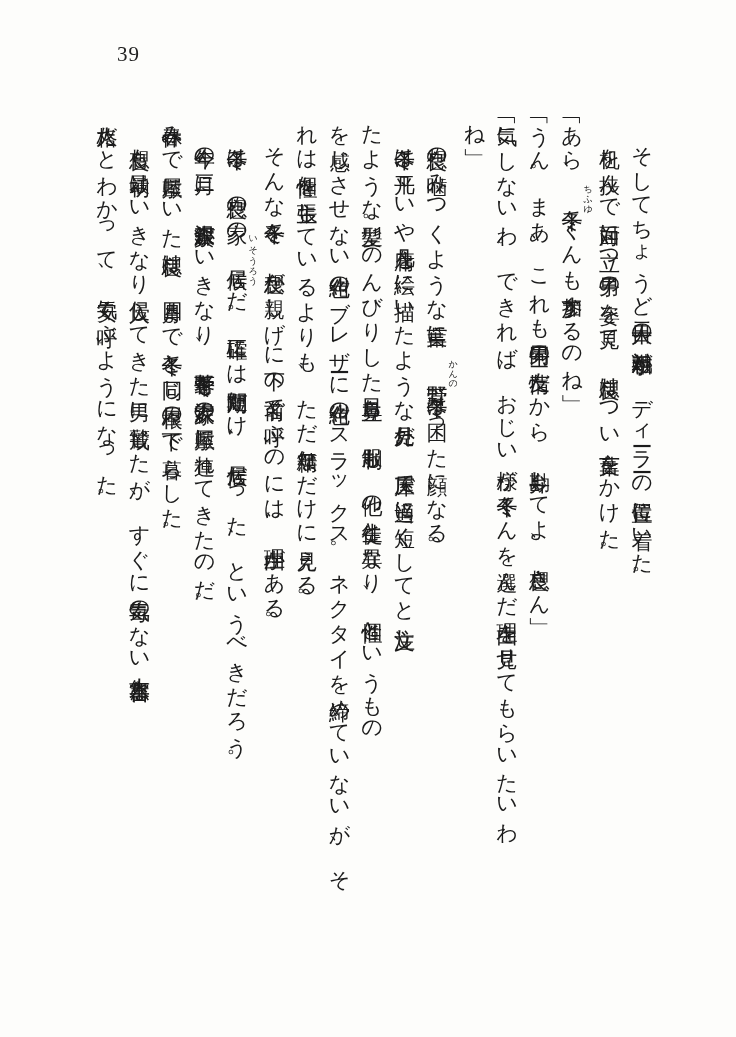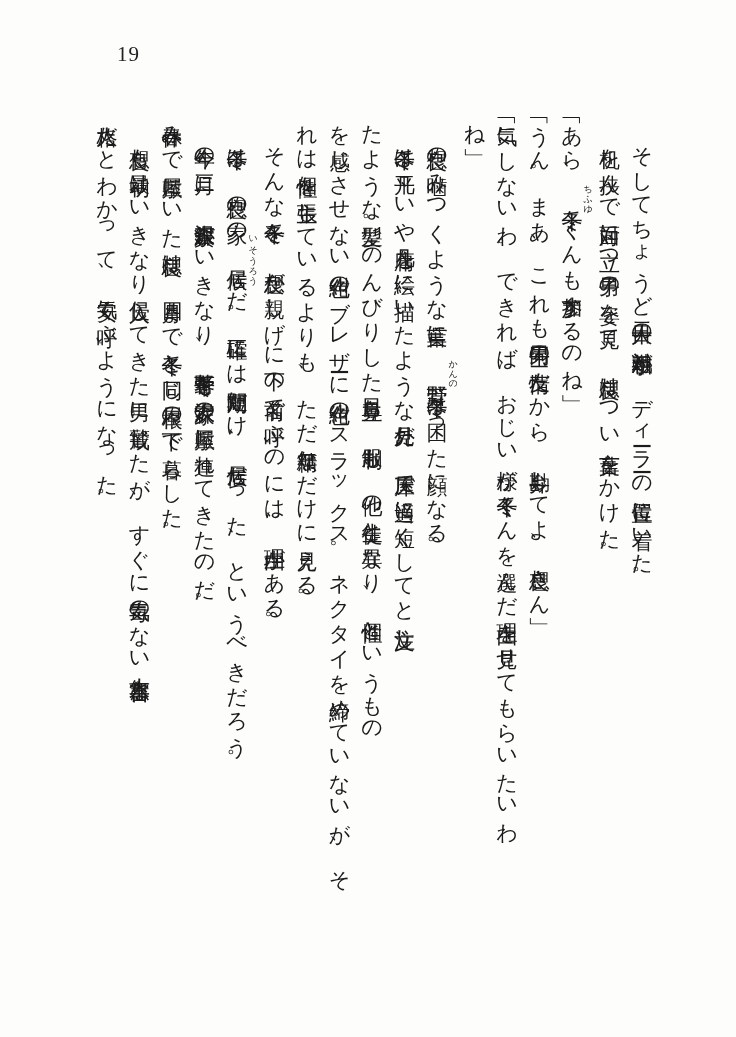--- a/index.html
+++ b/index.html
@@ -40,21 +40,21 @@
   ruby { ruby-align: center; }
   rt {
     font-size: 9px;
     letter-spacing: 0;
     color: #1b1b1b;
   }
 </style>
 </head>
 <body style="background: rgb(253, 253, 251); color: rgb(27, 27, 27);">
 
-<div class="folio">19</div>
+<div class="folio">39</div>
 
 <div class="text-block">
     <p class="line indent">そしてちょうど二十人目の対戦相手が、ディーラーの位置に着いた。</p>
     <p class="line indent">机を挟んで対面に立つ男子の姿を見て、想良はつい言葉をかけた。</p>
     <p class="line">「あら、<ruby>千冬<rt>ちふゆ</rt></ruby>くんも参加するのね」</p>
     <p class="line">「うん。まあ、これも男同士の友情だから、勘弁してよ、想良さん」</p>
     <p class="line">「気にしないわ。できれば、おじい様が千冬くんを選んだ理由を見せてもらいたいわ</p>
     <p class="line">ね」</p>
     <p class="line indent">想良の噛みつくような言葉に、<ruby>菅野<rt>かんの</rt></ruby>千冬は困った顔になる。</p>
     <p class="line indent">千冬は平凡、いや凡庸を絵に描いたような外見だ。床屋で適当に短くしてと注文し</p>

